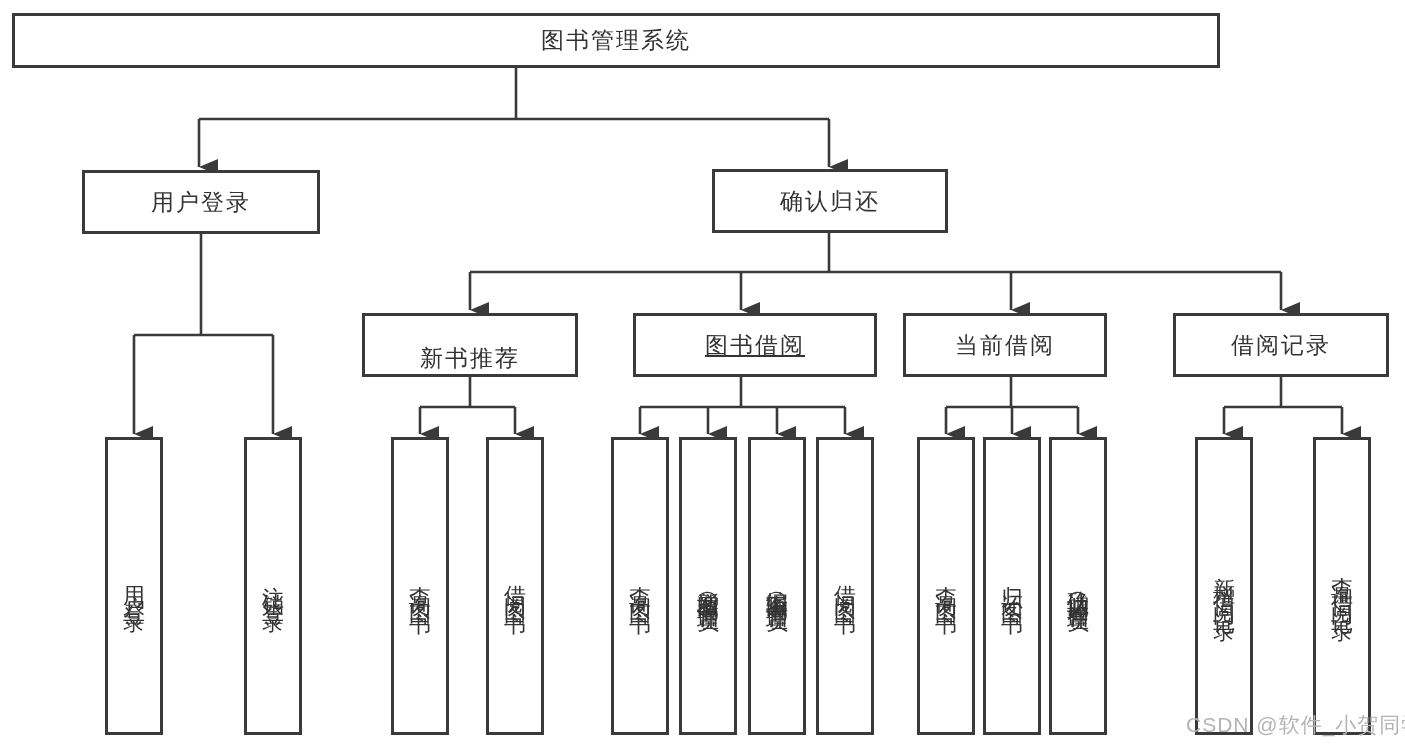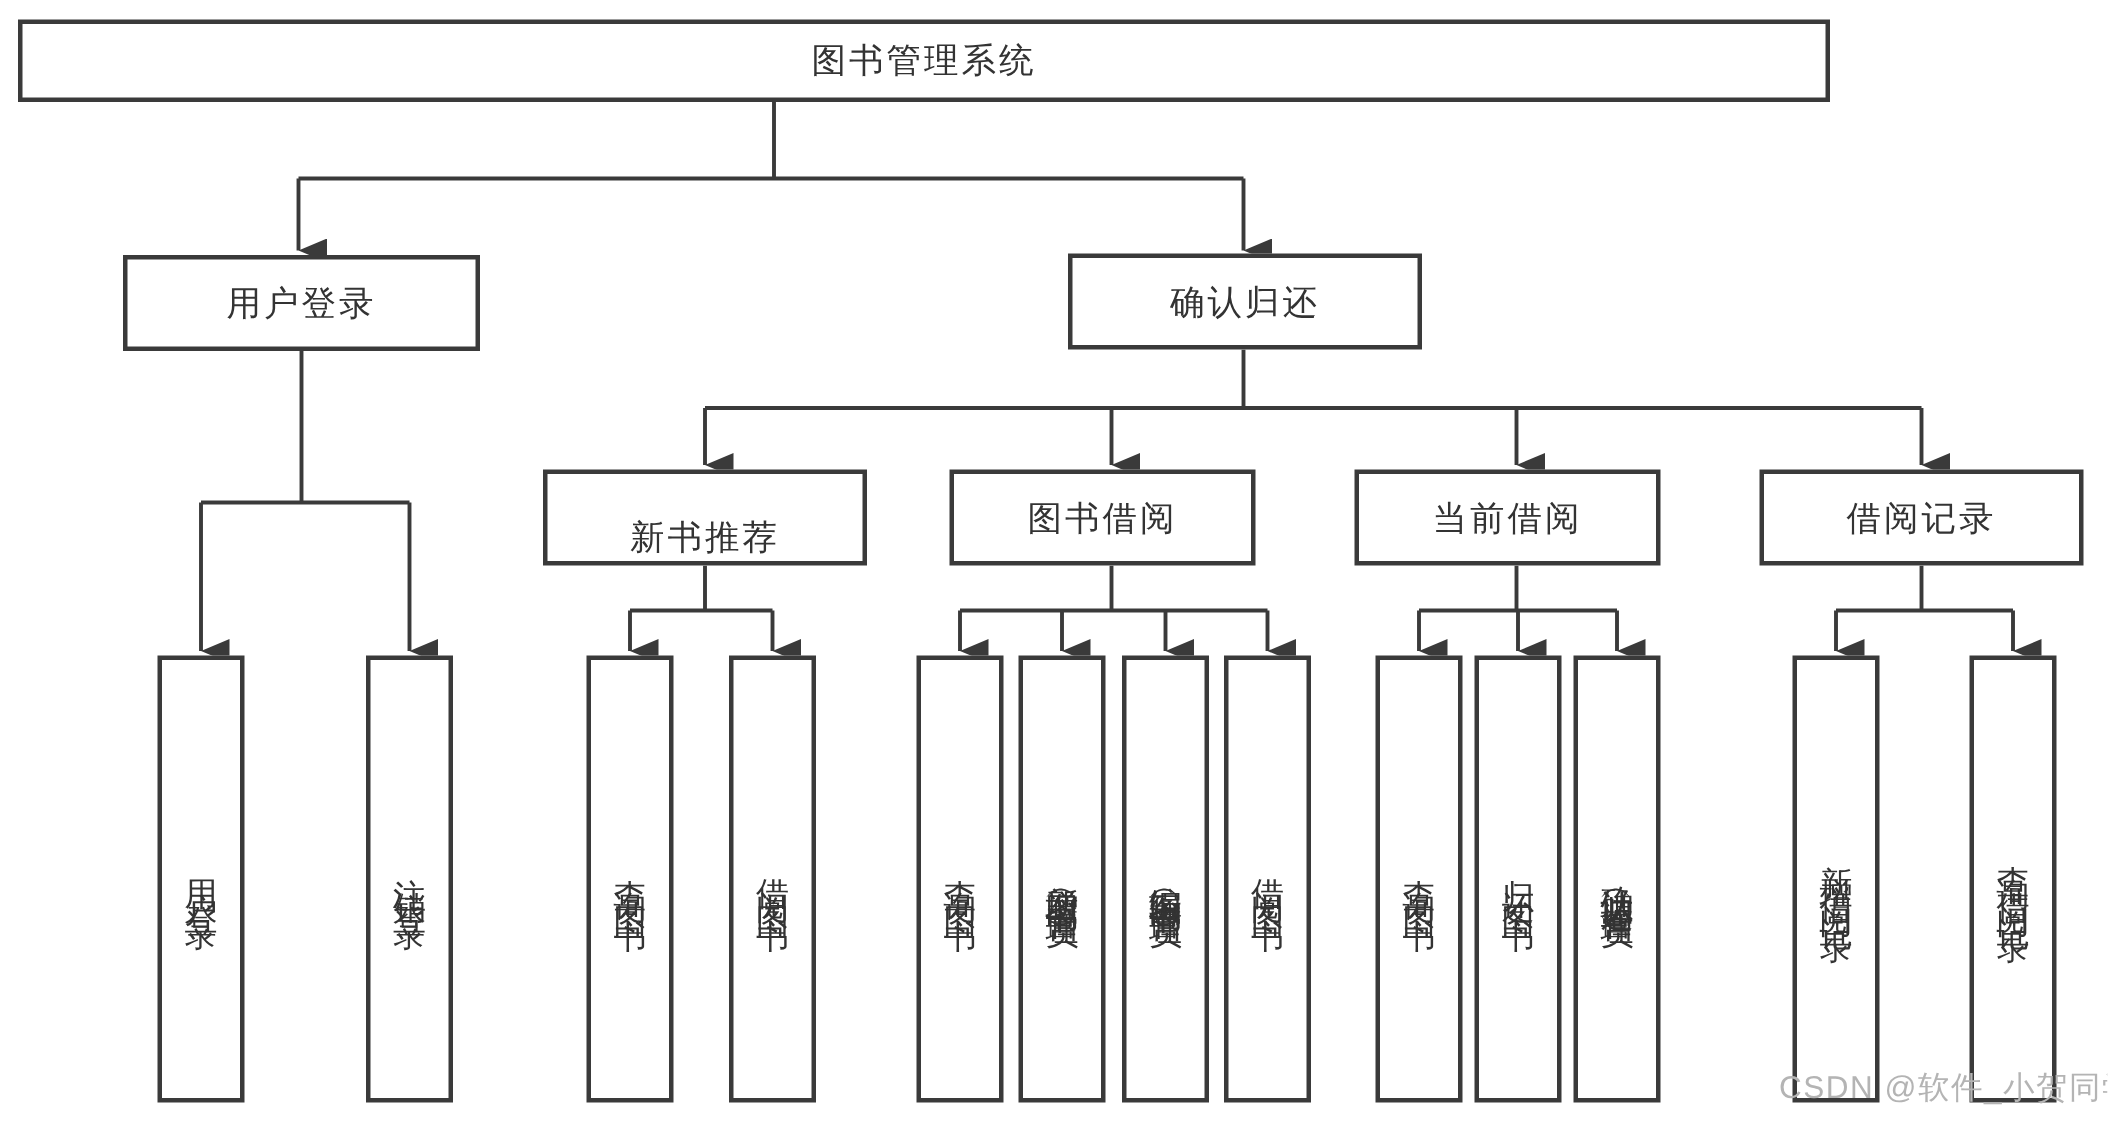--- a/index.html
+++ b/index.html
@@ -20,21 +20,21 @@
     justify-content:center;
     color:#333333;
     box-sizing:border-box;
   }
   .hlabel{font-size:23px;letter-spacing:2px;white-space:nowrap;}
   .root{left:12px;top:13px;width:1208px;height:55px;}
   .lvl2,.lvl3{height:64px;}
   .b-user-login{left:82px;top:170px;width:238px;}
   .b-book-mgmt{left:712px;top:169px;width:236px;}
   .b-new-rec{left:362px;top:313px;width:216px;align-items:flex-end;}
-  .b-borrow{left:633px;top:313px;width:204px;}
+  .b-borrow{left:633px;top:313px;width:244px;text-decoration:underline;}
   .b-current{left:903px;top:313px;width:204px;}
   .b-record{left:1173px;top:313px;width:216px;}
   .leaf{
     top:437px;width:58px;height:298px;
     align-items:center;justify-content:center;
   }
   .vtext{
     writing-mode:vertical-lr;
     text-orientation:mixed;
     font-size:22px;

